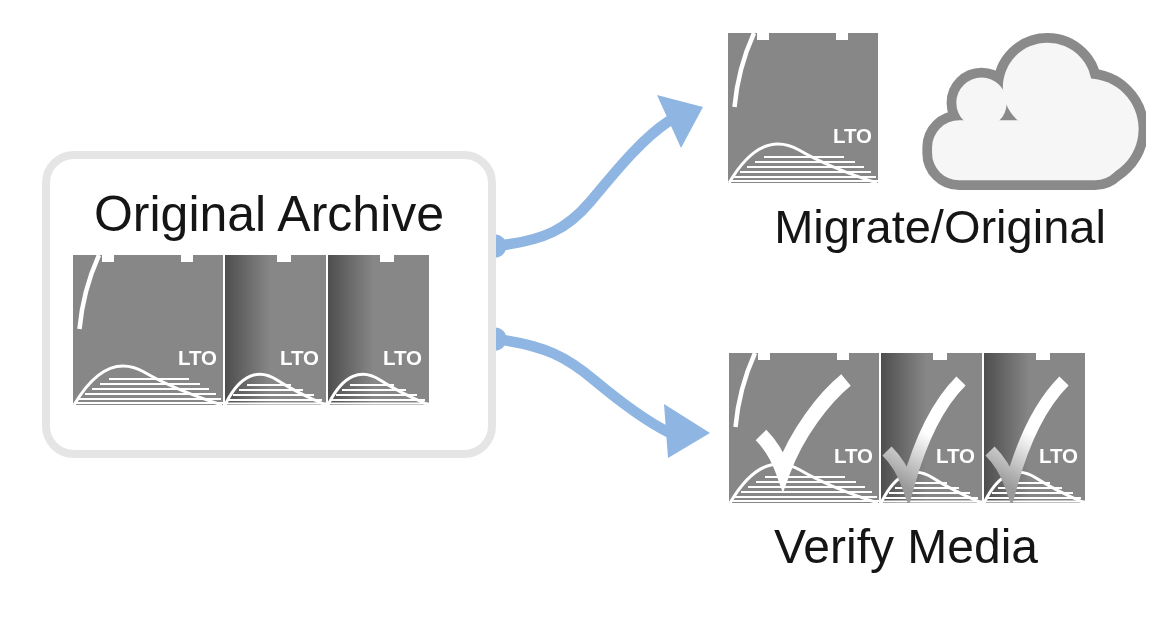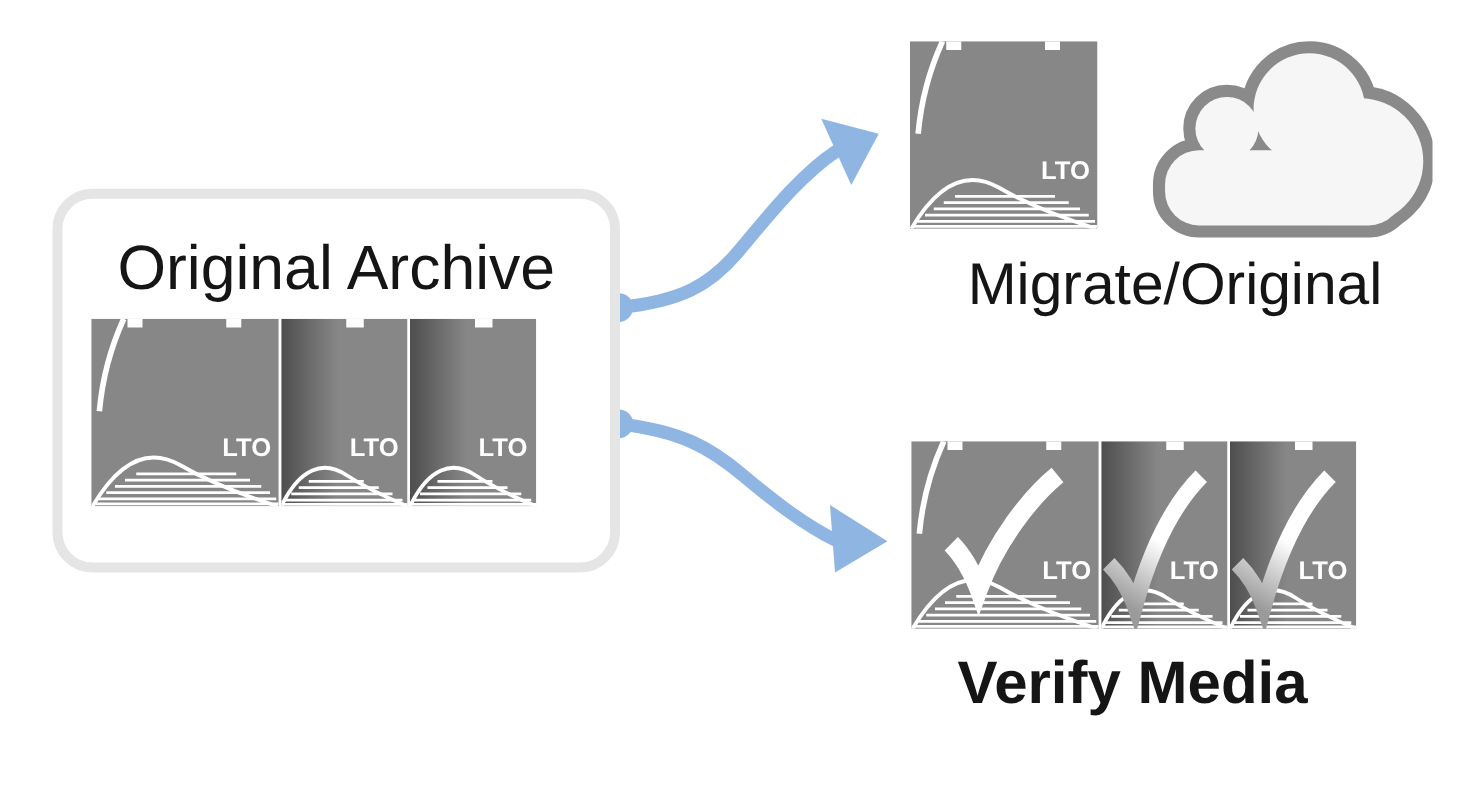--- a/index.html
+++ b/index.html
@@ -22,21 +22,21 @@
   .tape-full{width:150px;height:150px;display:block;}
   .tape-narrow{width:101px;height:150px;display:block;}
   .migrate-tape{position:absolute;left:728px;top:33px;width:150px;height:150px;}
   .cloud{position:absolute;left:914px;top:31px;width:232px;height:160px;}
   .migrate-label{
     position:absolute;left:708px;top:203px;width:464px;
     font-size:47px;line-height:1.0;text-align:center;white-space:nowrap;
   }
   .verify-label{
     position:absolute;left:729px;top:523px;width:354px;
-    font-size:48px;line-height:1.0;text-align:center;white-space:nowrap;font-weight:bold;
+    font-size:48px;line-height:1.0;text-align:center;white-space:nowrap;
   }
   svg text{font-family:"Liberation Sans",sans-serif;}
 </style>
 </head>
 <body>
 
 <div class="canvas">
 
   <svg width="0" height="0" style="position:absolute" aria-hidden="true">
     <defs>

